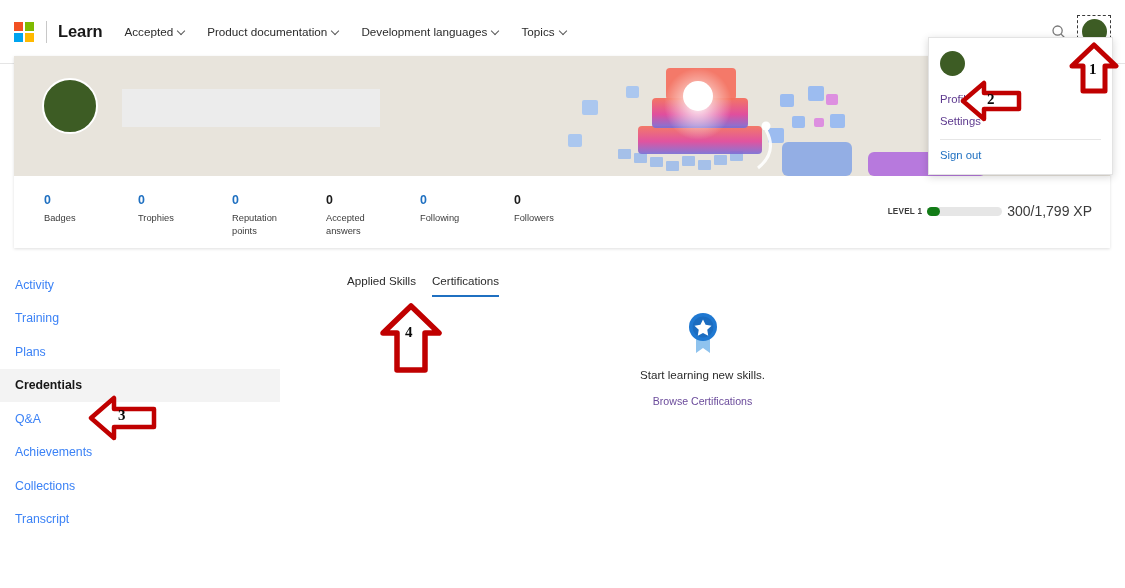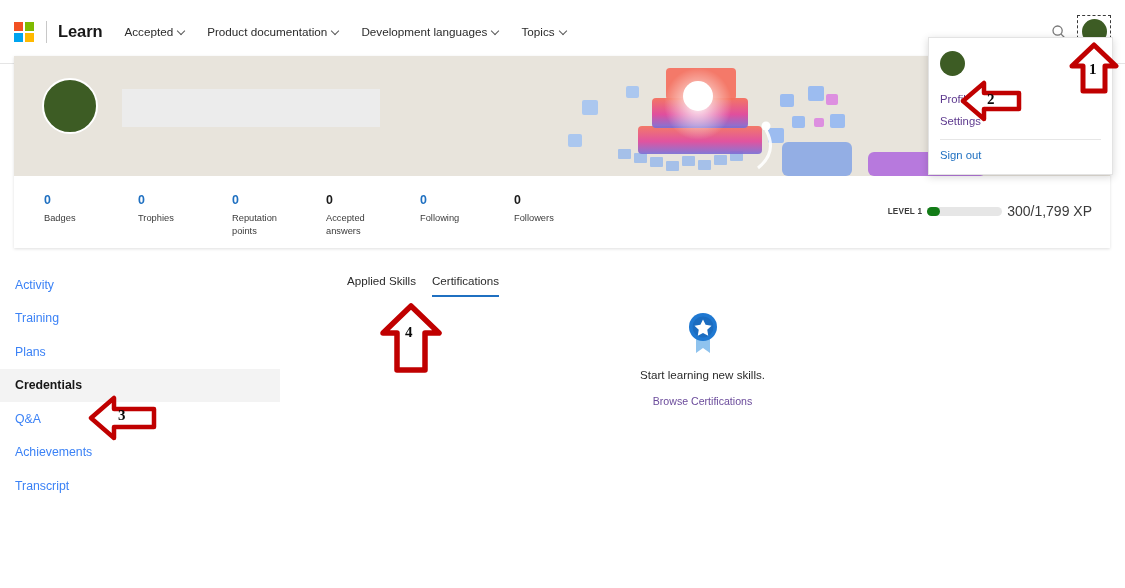--- a/index.html
+++ b/index.html
@@ -312,20 +312,21 @@
     </div>
   </div>
 
   <div class="sidebar">
     <div class="side-item">Activity</div>
     <div class="side-item">Training</div>
     <div class="side-item">Plans</div>
     <div class="side-item active">Credentials</div>
     <div class="side-item">Q&amp;A</div>
     <div class="side-item">Achievements</div>
+    <div class="side-item">Collections</div>
     <div class="side-item">Transcript</div>
   </div>
 
   <div class="tabs">
     <div class="tab">Applied Skills</div>
     <div class="tab active">Certifications</div>
   </div>
 
   <div class="empty">
     <svg class="badge-icon" width="40" height="46" viewBox="0 0 40 46">

